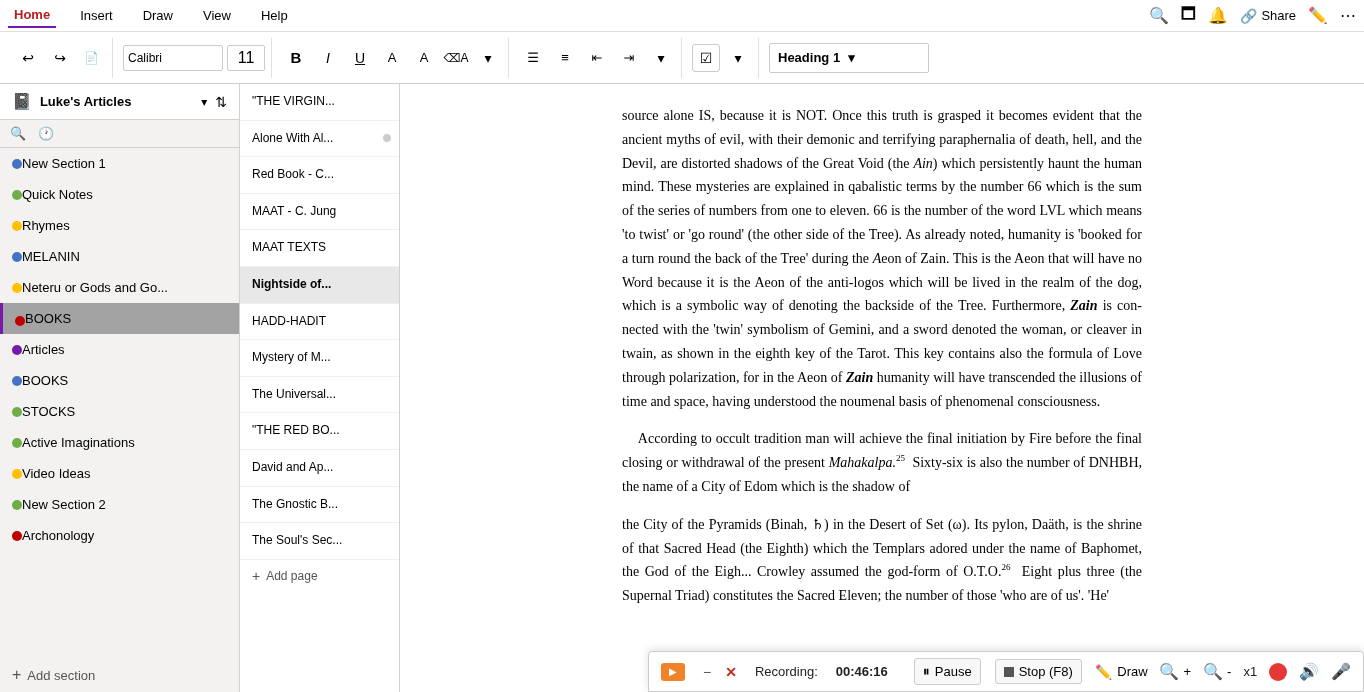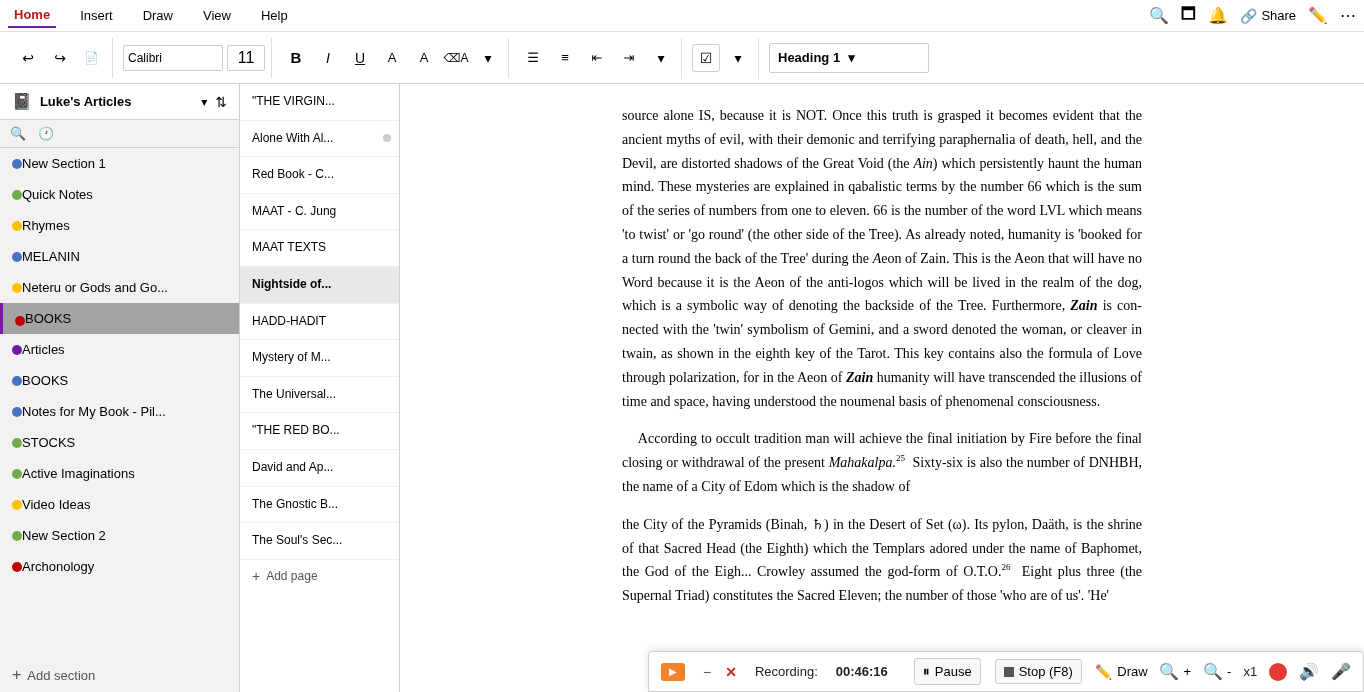--- a/index.html
+++ b/index.html
@@ -230,24 +230,20 @@
         <span class="section-dot" style="background:#c00000;"></span>
         <span>BOOKS</span>
       </div>
       <div class="section-item">
         <span class="section-dot" style="background:#7719aa;"></span>
         <span>Articles</span>
       </div>
       <div class="section-item">
         <span class="section-dot" style="background:#4472c4;"></span>
         <span>BOOKS</span>
-      </div>
-      <div class="section-item">
-        <span class="section-dot" style="background:#4472c4;"></span>
-        <span>Notes for My Book - Pil...</span>
       </div>
       <div class="section-item">
         <span class="section-dot" style="background:#70ad47;"></span>
         <span>STOCKS</span>
       </div>
       <div class="section-item">
         <span class="section-dot" style="background:#70ad47;"></span>
         <span>Active Imaginations</span>
       </div>
       <div class="section-item">

